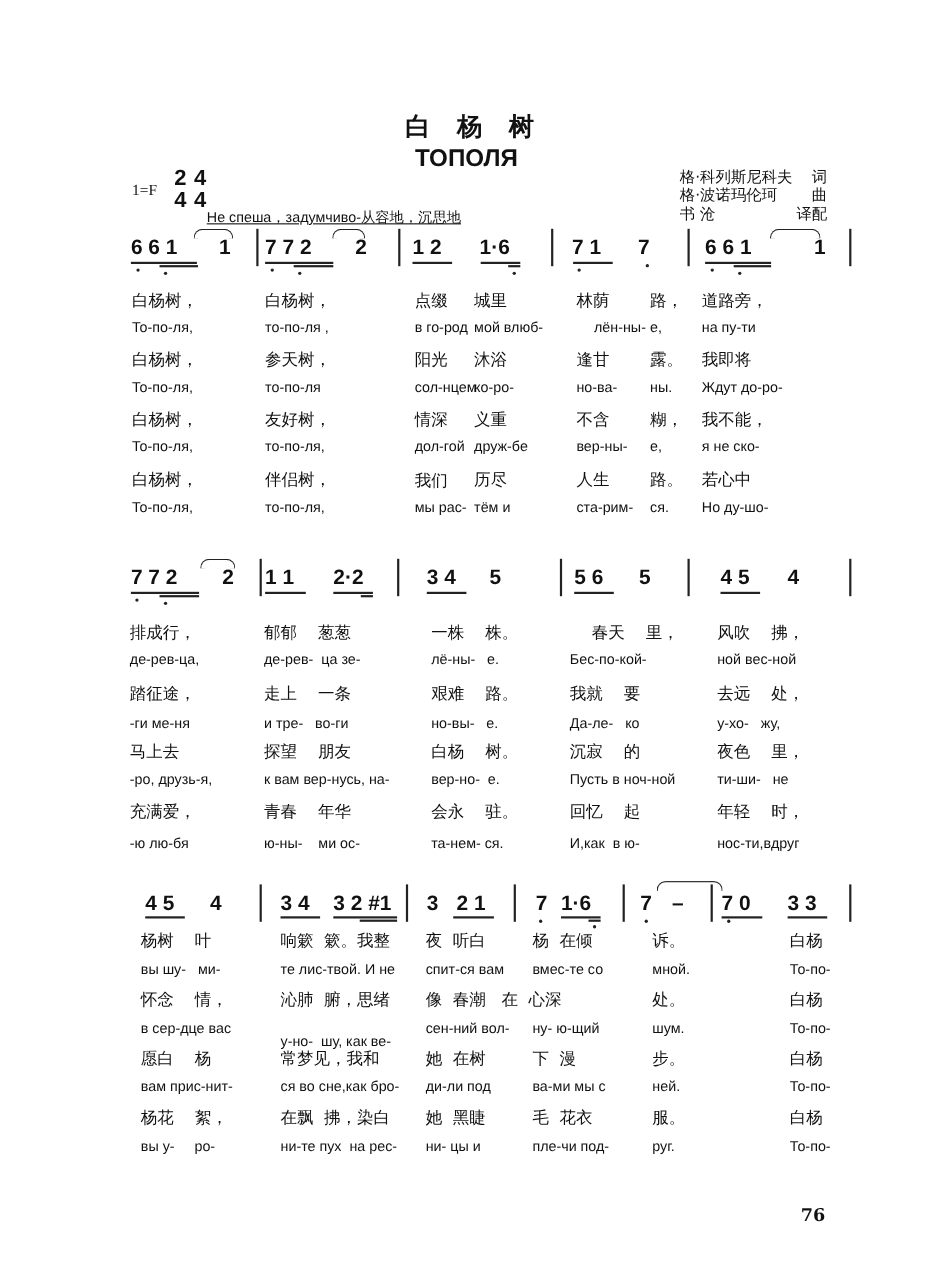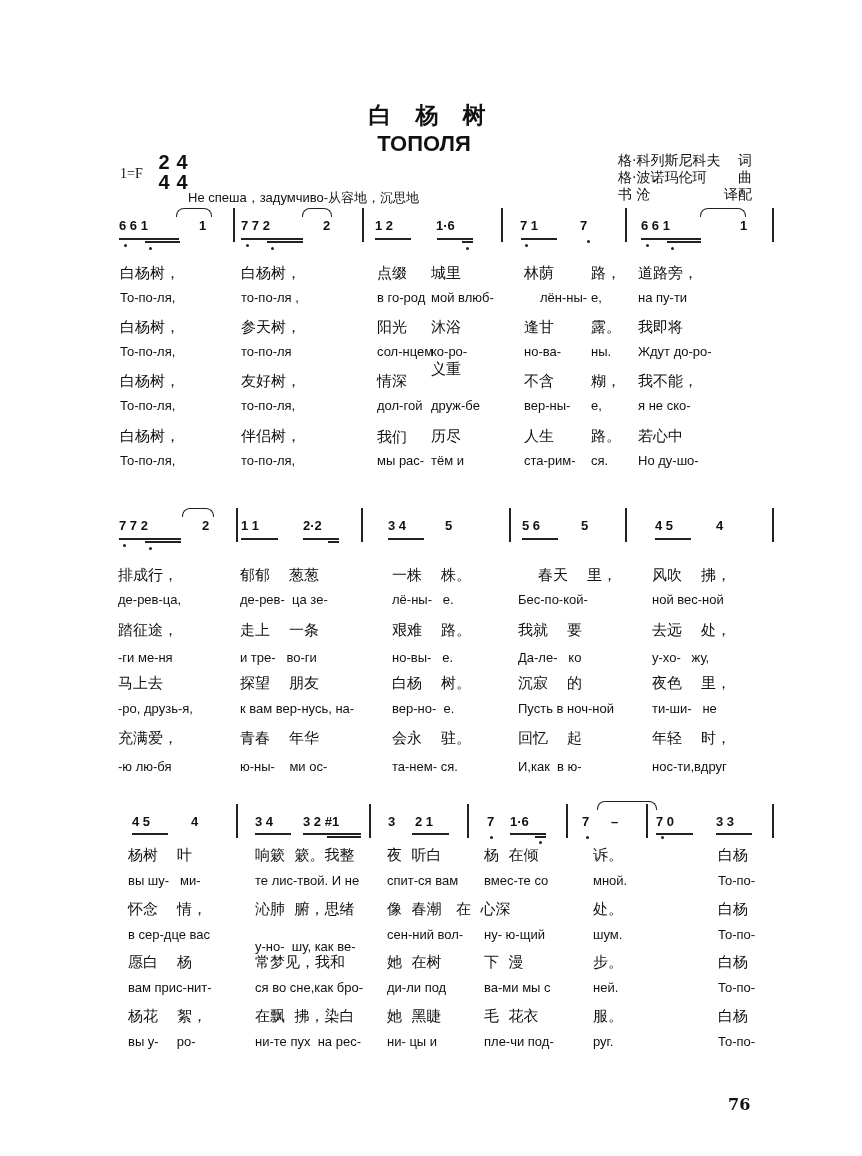--- a/index.html
+++ b/index.html
@@ -3,24 +3,24 @@
 <meta charset="utf-8">
 <style>
   html, body { margin:0; padding:0; background:#fff; }
   body { width:862px; height:1156px; position:relative; overflow:hidden;
          font-family:"DejaVu Sans", sans-serif; color:#111; }
   .abs { position:absolute; white-space:nowrap; }
   .title-cn { left:0; width:862px; top:100px; text-align:center; font-family:"DejaVu Serif", serif; font-size:23px; font-weight:bold; letter-spacing:8px; }
   .title-ru { left:0; width:848px; top:131px; text-align:center; font-family:"Liberation Sans", sans-serif; font-size:22px; font-weight:bold; }
   .key { left:120px; top:166px; font-family:"Liberation Serif", serif; font-size:14px; }
   .ts { top:152px; font-family:"Liberation Sans", sans-serif; font-weight:bold; font-size:20px; line-height:20px; text-align:center; width:14px; }
-  .tempo { left:188px; top:189px; font-family:"Liberation Sans", sans-serif; font-size:13px; }
+  .tempo { left:188px; top:189px; font-family:"Liberation Sans", sans-serif; font-size:13px;text-decoration:underline; }
   .credit { left:618px; font-size:14px; font-family:"DejaVu Sans", sans-serif; }
   .credit .r { position:absolute; left:112px; width:22px; text-align:right; }
-  .note { font-family:"Liberation Sans", sans-serif; font-weight:bold; font-size:13px; line-height:20px; }
+  .note { font-family:"Liberation Sans", sans-serif; font-weight:bold; font-size:19px; line-height:20px; }
   .bar { position:absolute; width:2px; background:#222; height:34px; }
   .uline { position:absolute; height:1.5px; background:#222; }
   .dot { position:absolute; width:3px; height:3px; background:#222; border-radius:50%; }
   .slur { position:absolute; border-top:1.5px solid #222; border-left:1.5px solid #222; border-right:1.5px solid #222; border-radius:8px 8px 0 0; height:8px; }
   .lyr-cn { font-size:15px; font-family:"DejaVu Sans", sans-serif; }
   .lyr-ru { font-size:13px; font-family:"Liberation Sans", sans-serif; }
   .page-no { left:728px; top:1095px; font-family:"DejaVu Serif", serif; font-weight:bold; font-size:16px; }
 </style>
 </head>
 <body>
@@ -91,21 +91,21 @@
       <div class="abs lyr-ru" style="left: 120px; top: 344px; white-space: pre;">То-по-ля,</div>
       <div class="abs lyr-ru" style="left: 241px; top: 344px; white-space: pre;">то-по-ля</div>
       <div class="abs lyr-ru" style="left: 377px; top: 344px; white-space: pre;">сол-нцем</div>
       <div class="abs lyr-ru" style="left: 431px; top: 344px; white-space: pre;">ко-ро-</div>
       <div class="abs lyr-ru" style="left: 524px; top: 344px; white-space: pre;">но-ва-</div>
       <div class="abs lyr-ru" style="left: 591px; top: 344px; white-space: pre;">ны.</div>
       <div class="abs lyr-ru" style="left: 638px; top: 344px; white-space: pre;">Ждут до-ро-</div>
       <div class="abs lyr-cn" style="left: 120px; top: 372px; white-space: pre;">白杨树，</div>
       <div class="abs lyr-cn" style="left: 241px; top: 372px; white-space: pre;">友好树，</div>
       <div class="abs lyr-cn" style="left: 377px; top: 372px; white-space: pre;">情深</div>
-      <div class="abs lyr-cn" style="left: 431px; top: 360px; white-space: pre;">义重</div>
+      <div class="abs lyr-cn" style="left: 431px; top: 372px; white-space: pre;">义重</div>
       <div class="abs lyr-cn" style="left: 524px; top: 372px; white-space: pre;">不含</div>
       <div class="abs lyr-cn" style="left: 591px; top: 372px; white-space: pre;">糊，</div>
       <div class="abs lyr-cn" style="left: 638px; top: 372px; white-space: pre;">我不能，</div>
       <div class="abs lyr-ru" style="left: 120px; top: 398px; white-space: pre;">То-по-ля,</div>
       <div class="abs lyr-ru" style="left: 241px; top: 398px; white-space: pre;">то-по-ля,</div>
       <div class="abs lyr-ru" style="left: 377px; top: 398px; white-space: pre;">дол-гой</div>
       <div class="abs lyr-ru" style="left: 431px; top: 398px; white-space: pre;">друж-бе</div>
       <div class="abs lyr-ru" style="left: 524px; top: 398px; white-space: pre;">вер-ны-</div>
       <div class="abs lyr-ru" style="left: 591px; top: 398px; white-space: pre;">е,</div>
       <div class="abs lyr-ru" style="left: 638px; top: 398px; white-space: pre;">я не ско-</div>

